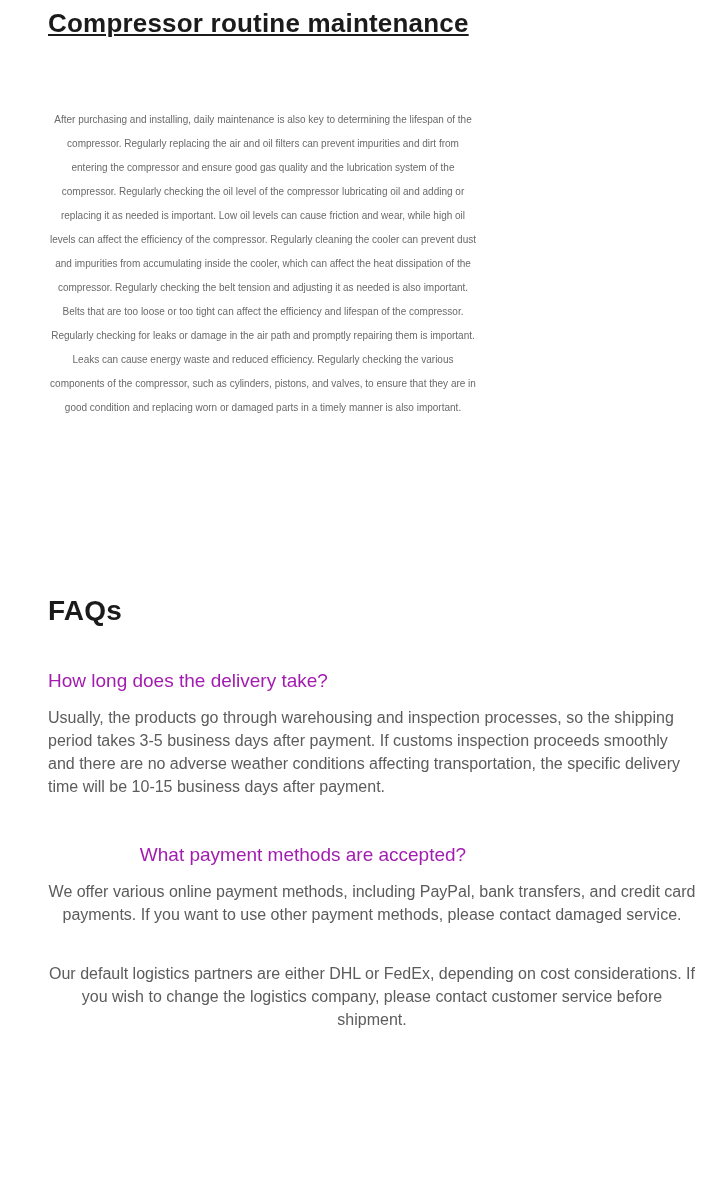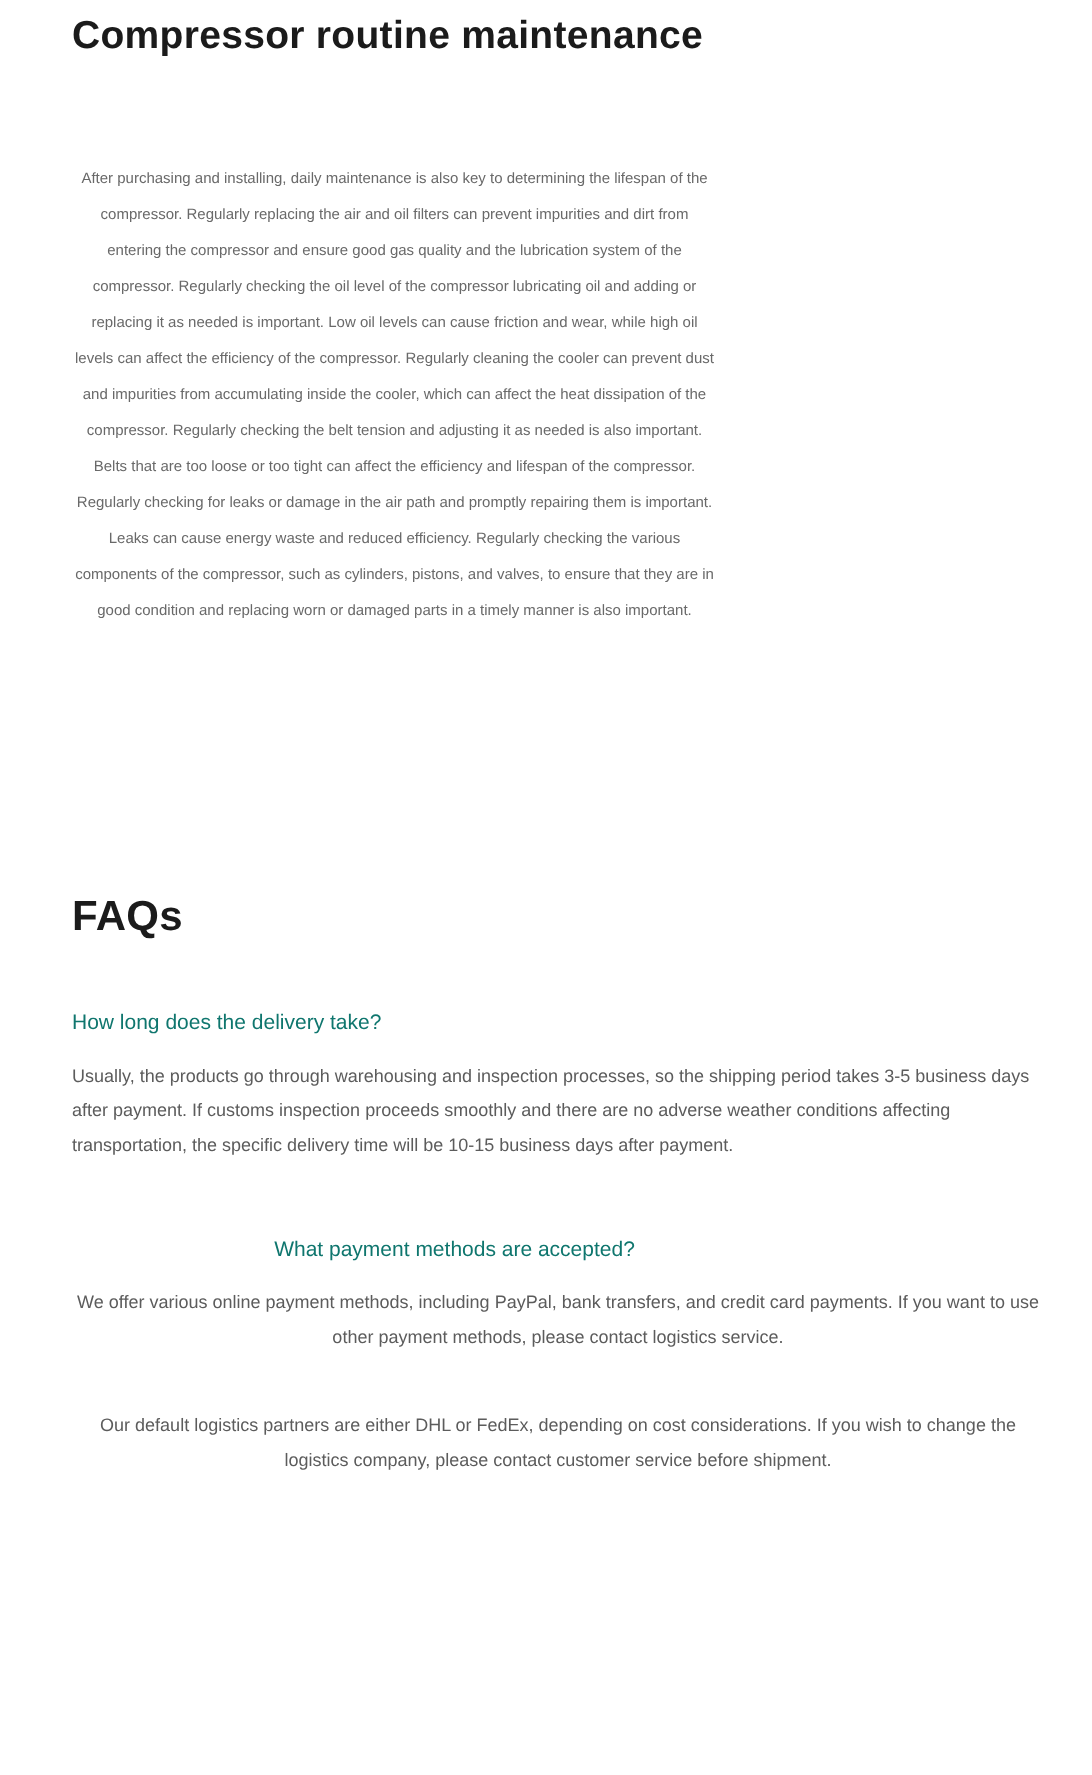--- a/index.html
+++ b/index.html
@@ -14,20 +14,21 @@
     background: #ffffff;
     overflow: hidden;
     padding: 8px 32px 0 48px;
   }
   .main-title {
     font-size: 26px;
     line-height: 30px;
     font-weight: 700;
     color: #1b1b1b;
     letter-spacing: 0.2px;
+    text-decoration: underline;
   }
   .intro-paragraph {
     margin-top: 70px;
     width: 430px;
     font-size: 10px;
     line-height: 24px;
     color: #696969;
     text-align: center;
   }
   .faqs-heading {
@@ -35,31 +36,31 @@
     font-size: 28px;
     line-height: 30px;
     font-weight: 700;
     color: #1b1b1b;
     letter-spacing: 0.2px;
   }
   .faq-item { margin-top: 42px; }
   .faq-item + .faq-item { margin-top: 44px; text-align: center; }
   .faq-item:last-child { margin-top: 36px; }
   .faq-question {
-    font-size: 14px;
+    font-size: 19px;
     line-height: 26px;
     font-weight: 400;
-    color: #0f766e;
+    color: #a21caf;
     max-width: 510px;
     margin-top: 31px;
   }
   .faq-answer {
     margin-top: 12px;
     max-width: 648px;
-    font-size: 12px;
+    font-size: 16px;
     line-height: 23px;
     color: #5c5c5c;
   }
 </style>
 </head>
 <body>
 
 <div class="page">
 
   <h1 class="main-title">Compressor routine maintenance</h1>
@@ -70,21 +71,21 @@
 
   <div class="faq-list">
 
     <div class="faq-item">
       <h3 class="faq-question">How long does the delivery take?</h3>
       <p class="faq-answer">Usually, the products go through warehousing and inspection processes, so the shipping period takes 3-5 business days after payment. If customs inspection proceeds smoothly and there are no adverse weather conditions affecting transportation, the specific delivery time will be 10-15 business days after payment.</p>
     </div>
 
     <div class="faq-item">
       <h3 class="faq-question">What payment methods are accepted?</h3>
-      <p class="faq-answer">We offer various online payment methods, including PayPal, bank transfers, and credit card payments. If you want to use other payment methods, please contact logistics service.</p>
+      <p class="faq-answer">We offer various online payment methods, including PayPal, bank transfers, and credit card payments. If you want to use other payment methods, please contact damaged service.</p>
     </div>
 
     <div class="faq-item">
       <p class="faq-answer">Our default logistics partners are either DHL or FedEx, depending on cost considerations. If you wish to change the logistics company, please contact customer service before shipment.</p>
     </div>
 
   </div>
 
 </div>
 

